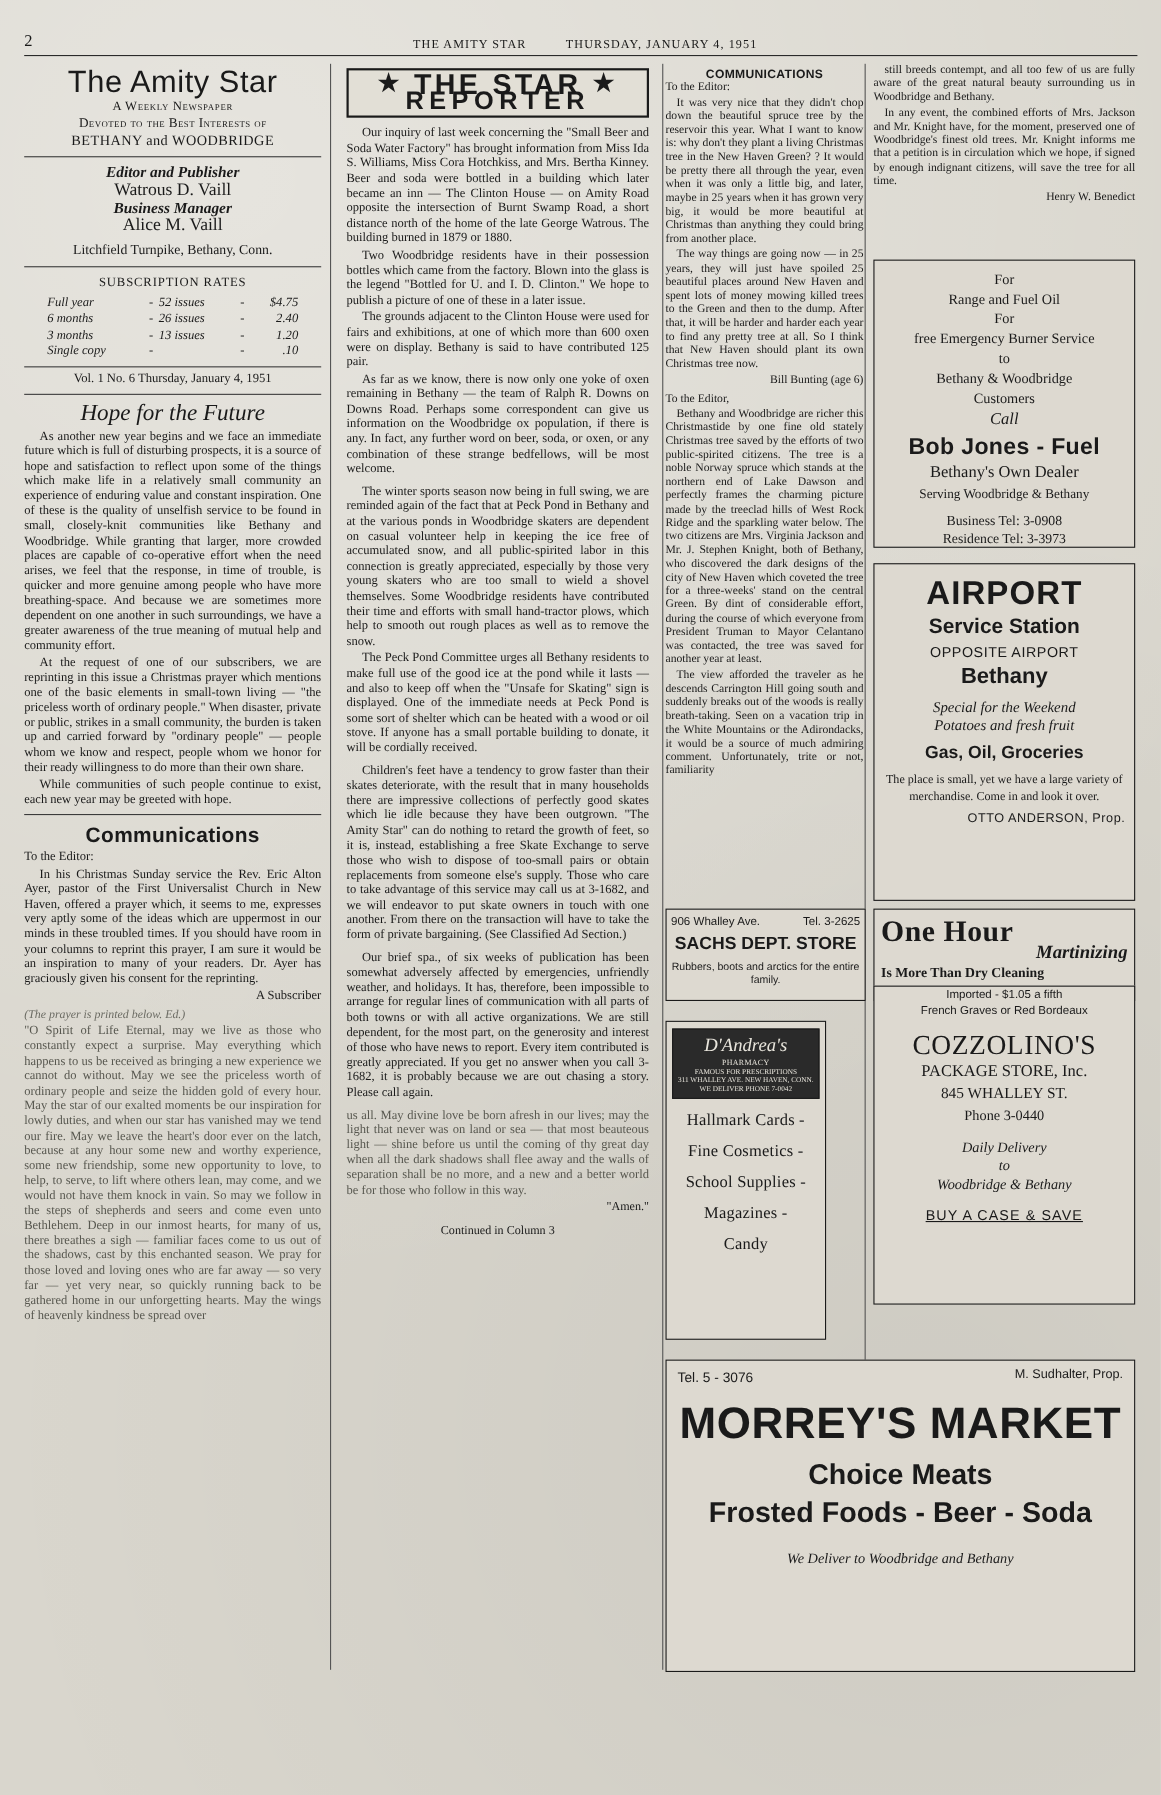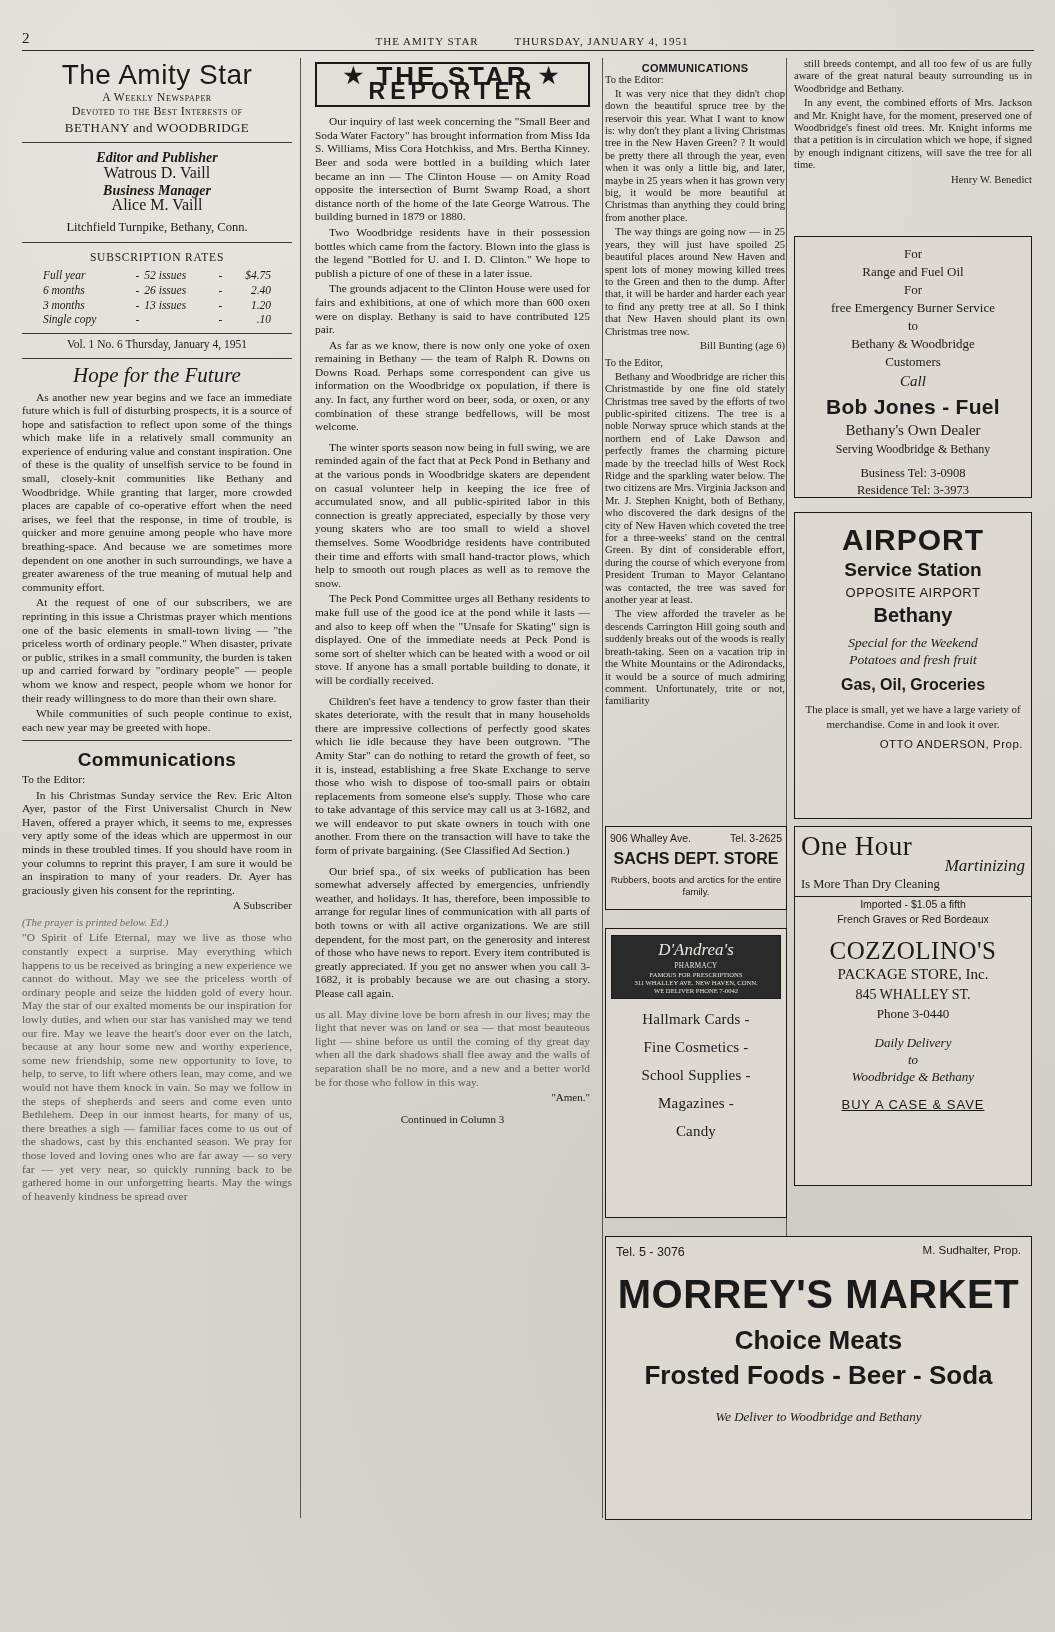--- a/index.html
+++ b/index.html
@@ -133,27 +133,27 @@
   #ad-airport .t5 { text-align:center; font-style:italic; font-size:13.5px; margin-top:7px; line-height:17px;}
   #ad-airport .t6 { text-align:center; font-family:"Liberation Sans", sans-serif; font-weight:bold; font-size:16px; margin-top:8px;}
   #ad-airport .t7 { text-align:center; font-size:11px; margin-top:8px; line-height:15px;}
   #ad-airport .t8 { text-align:right; font-family:"Liberation Sans", sans-serif; font-size:11.5px; margin-top:6px; letter-spacing:0.5px;}
 
   #ad-sachs { left:605px; top:826px; width:182px; height:84px; padding:5px 4px; }
   #ad-sachs .row { display:flex; justify-content:space-between; font-size:10.5px; font-family:"Liberation Sans",sans-serif;}
   #ad-sachs .nm { text-align:center; font-family:"Liberation Sans", sans-serif; font-weight:bold; font-size:16px; margin-top:6px;}
   #ad-sachs .ds { text-align:center; font-family:"Liberation Sans", sans-serif; font-size:9.6px; margin-top:6px; line-height:12px;}
 
-  #ad-hour { left:794px; top:826px; width:238px; height:84px; padding:4px 6px; }
+  #ad-hour { left:794px; top:826px; width:238px; height:84px; padding:4px 6px;font-weight:bold; }
   #ad-hour .big { font-family:"Liberation Serif", serif; font-size:27px; letter-spacing:0.5px; }
   #ad-hour .ital { font-style:italic; font-size:17px; text-align:right; margin-top:-6px; }
   #ad-hour .sm { font-size:12.5px; margin-top:1px; }
   #ad-hour .addr2 { font-size:17px; letter-spacing:1.5px; margin-top:1px; }
 
-  #ad-hall { left:605px; top:928px; width:182px; height:290px; padding:6px 5px; }
+  #ad-hall { left:605px; top:928px; width:146px; height:290px; padding:6px 5px; }
   #ad-hall .dand {
     border:1px solid #1a1a1a; background:#2a2a2a; color:#e8e5dc;
     padding:4px 3px; text-align:center;
   }
   #ad-hall .dand .nm { font-family:"Liberation Serif",serif; font-style:italic; font-size:17px; }
   #ad-hall .dand .l2 { font-size:7.2px; letter-spacing:0.3px; margin-top:2px;}
   #ad-hall .dand .l3 { font-size:6.6px; margin-top:1px;}
   #ad-hall .dand .l4 { font-size:6.6px; margin-top:1px;}
   #ad-hall ul { list-style:none; margin:12px 0 0; padding:0; }
   #ad-hall li {

